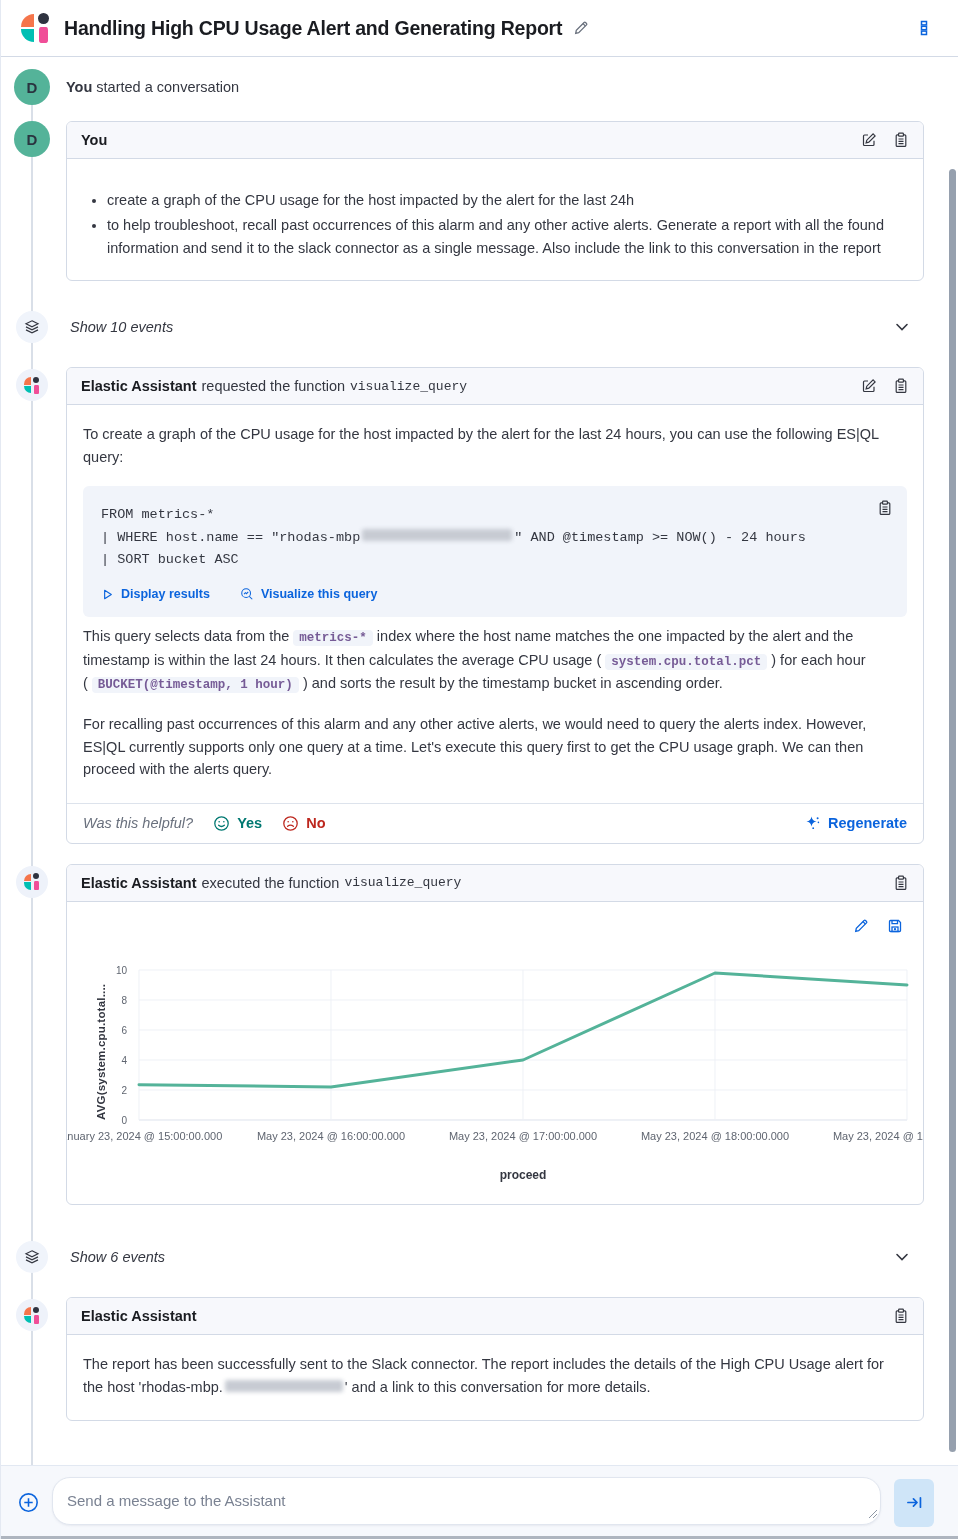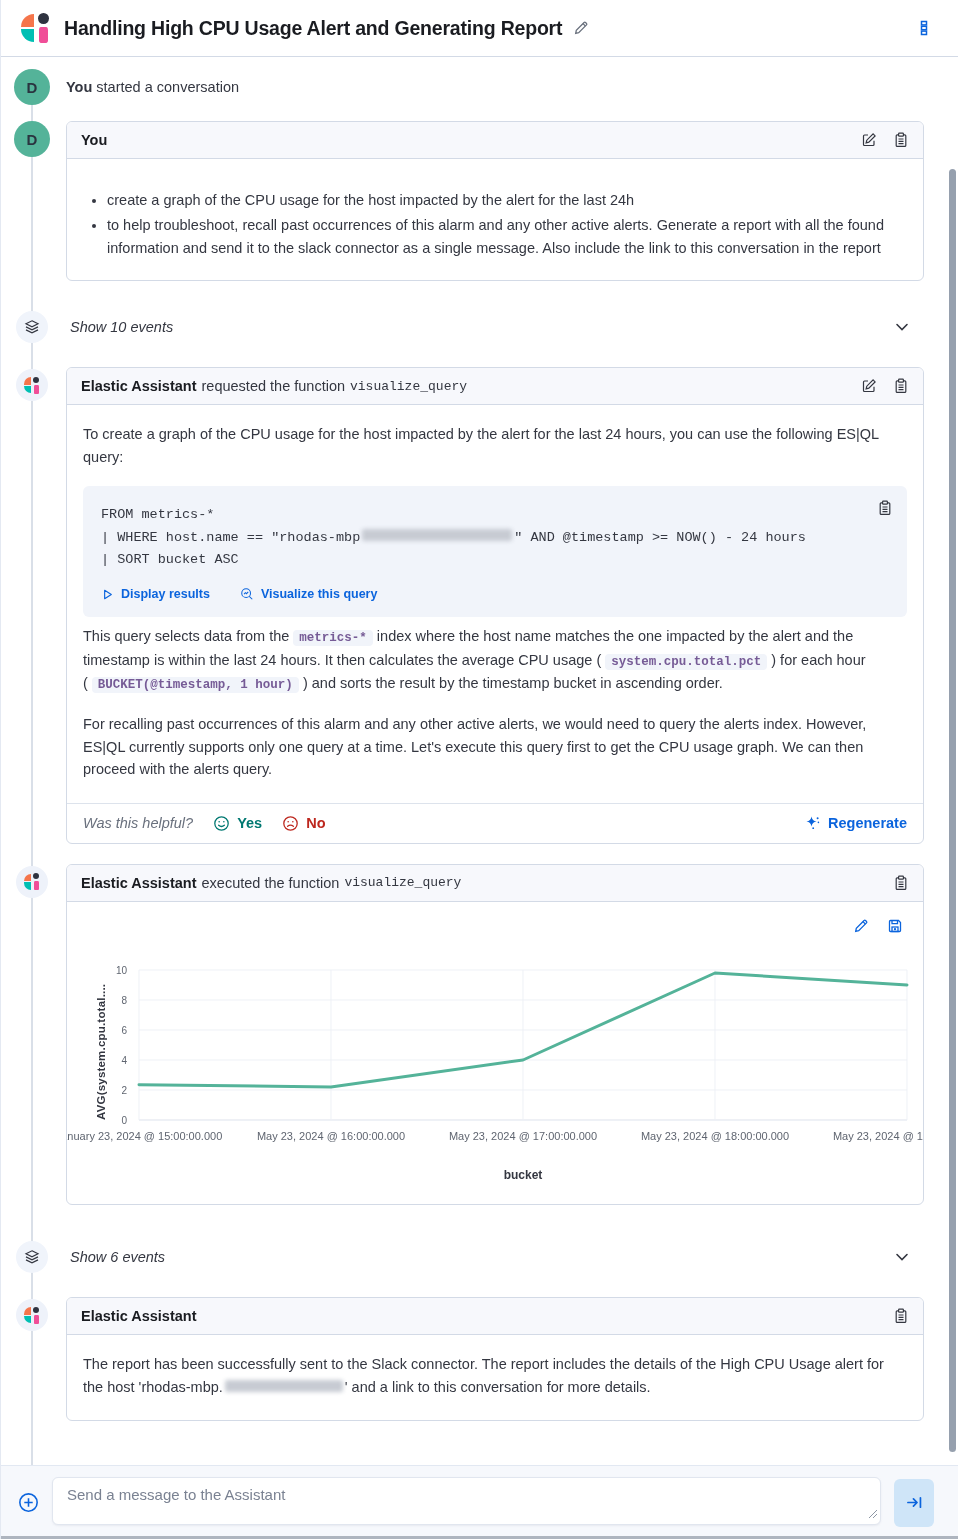--- a/index.html
+++ b/index.html
@@ -106,22 +106,22 @@
   .x-labels { position:relative; height:16px; margin-top:8px; }
   .xtick { position:absolute; transform:translateX(-50%); white-space:nowrap;
     font-size:11px; color:#5f6570; }
   .x-axis-title { text-align:center; margin-top:22px; font-size:12px; font-weight:700; color:#343741; }
 
   
   .prompt-bar { flex:0 0 74px; display:flex; align-items:center; gap:13px;
     padding:0 24px 0 17px; background:#f6f8fc; border-top:1px solid #e2e8f2; }
   .add-btn { background:none; border:0; cursor:pointer; color:#0b64dd; display:flex; }
   .ta-wrap { position:relative; flex:1; }
-  .prompt-input { width:100%; height:48px; resize:none; border:1px solid #e1e6ef; border-radius:6px;
-    background:#fff; padding:8px 14px; font-family:"Liberation Sans",sans-serif; font-size:15px;
+  .prompt-input { width:100%; height:48px; resize:none; border:1px solid #e1e6ef; border-radius:18px;
+    background:#fff; padding:14px 14px; font-family:"Liberation Sans",sans-serif; font-size:15px;
     color:#343741; outline:none; box-shadow:0 1px 2px rgba(152,162,179,0.15); }
   .prompt-input::placeholder { color:#7a8292; }
   .resize-handle { position:absolute; right:3px; bottom:6px; pointer-events:none; color:#8d97a5; }
   .send-btn { flex:0 0 40px; width:40px; height:48px; border:0; border-radius:6px; background:#cfe5f8;
     color:#0b64dd; display:flex; align-items:center; justify-content:center; cursor:pointer; }
   .bottom-edge { position:absolute; left:0; right:0; bottom:0; height:3px; background:#aeb5bf; }
 </style>
 </head>
 <body>
 
@@ -383,21 +383,21 @@
                 <line x1="770" x2="770" y1="0" y2="150" stroke="#eef1f6"></line>
                 <polyline points="0,114.75 192.5,117 385,90 577.5,3 770,15" fill="none" stroke="#54b399" stroke-width="3" stroke-linejoin="round" stroke-linecap="round"></polyline>
               </svg>
             <div class="x-labels" id="x-labels">
                 <span class="xtick" style="left: 0%;">January 23, 2024 @ 15:00:00.000</span>
                 <span class="xtick" style="left: 25%;">May 23, 2024 @ 16:00:00.000</span>
                 <span class="xtick" style="left: 50%;">May 23, 2024 @ 17:00:00.000</span>
                 <span class="xtick" style="left: 75%;">May 23, 2024 @ 18:00:00.000</span>
                 <span class="xtick" style="left: 100%;">May 23, 2024 @ 19:00:00.000</span>
               </div>
-            <div class="x-axis-title">bucket</div>
+            <div class="x-axis-title">proceed</div>
           </div>
         </div>
       </section>
     </div>
 
     <div class="row collapse-row" style="margin-top:22px;">
       <div class="avatar-col">
         <span class="collapse-icon-wrap">
           <svg width="16" height="16" viewBox="0 0 16 16" fill="none" stroke="currentColor" stroke-width="1.2">
               <path d="M8 1.8l6 3-6 3-6-3z"></path>

